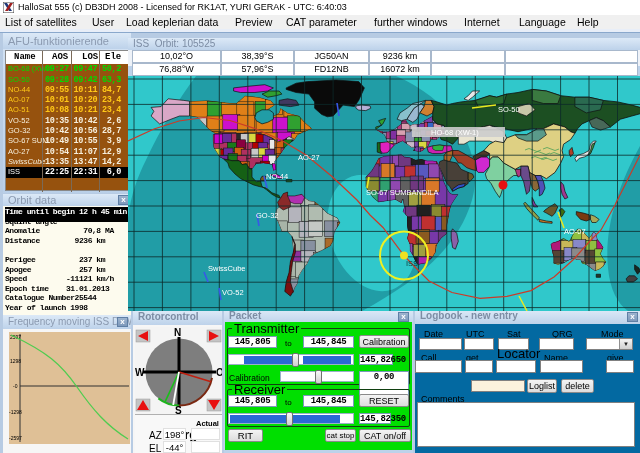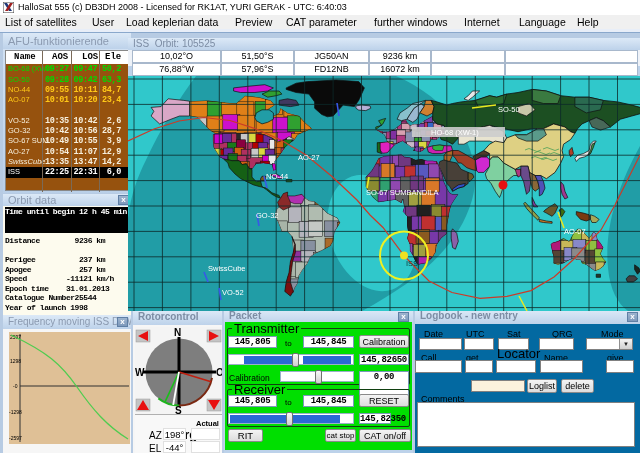--- a/index.html
+++ b/index.html
@@ -20,21 +20,21 @@
 #afutable{position:absolute;left:2px;top:17px;width:124px;height:141px;background:#96520e;border:1px solid #888}
 .thead{position:absolute;left:0;top:0;width:122px;height:13px;background:#fff}
 .thead span{position:absolute;font-family:"Liberation Mono",monospace;font-weight:bold;font-size:9px;line-height:13px;color:#000}
 .row{position:absolute;left:0;width:122px;height:10.4px;font-size:8px;line-height:10.4px;white-space:nowrap}
 .row .nm{position:absolute;left:2px;top:0;font-weight:normal;font-size:7.5px}
 .row .tt{position:absolute;left:39px;top:0;font-family:"Liberation Mono",monospace;font-weight:bold;font-size:8.5px;letter-spacing:-0.35px}
 .vline{position:absolute;top:0;width:1px;background:#7a6a58;height:141px}
 
 #orbit{left:3px;top:194px;width:128px;height:121px;background:#fdfbee}
 #orbit .ptitle{height:12px}
-.oline{position:absolute;left:2px;width:124px;height:26px;font-family:"Liberation Mono",monospace;font-weight:bold;font-size:8px;letter-spacing:-0.45px;line-height:9.6px;color:#000;white-space:nowrap}
+.oline{position:absolute;left:2px;width:124px;height:15px;font-family:"Liberation Mono",monospace;font-weight:bold;font-size:8px;letter-spacing:-0.45px;line-height:9.6px;color:#000;white-space:nowrap}
 
 #freq{left:3px;top:315px;width:128px;height:138px;background:#f6f6f6}
 #freq .ptitle{height:13px}
 #fgraph{position:absolute;left:6px;top:17px;width:121px;height:112px;background:#dfc096}
 
 #rotor{left:133px;top:311px;width:89px;height:142px;background:#f6f6f6}
 #rotor .ptitle{height:14px;background:linear-gradient(#dce9f7,#bdd2ea)}
 
 #packet{left:224px;top:310px;width:189px;height:143px;background:#bdd2ea}
 #packet .ptitle{height:14px}
@@ -99,20 +99,24 @@
         <span class="tt">09:28 09:42 63,3</span>
       </div>
 <div class="row" style="top:33.8px;color:#ffc818">
         <span class="nm" style="">NO-44</span>
         <span class="tt">09:55 10:11 84,7</span>
       </div>
 <div class="row" style="top:44.1px;color:#ffc818">
         <span class="nm" style="">AO-07</span>
         <span class="tt">10:01 10:20 23,4</span>
       </div>
+<div class="row" style="top:54.4px;color:#ffc818">
+        <span class="nm" style="">AO-51</span>
+        <span class="tt">10:08 10:21 23,4</span>
+      </div>
 <div class="row" style="top:64.7px;color:#f6efdd">
         <span class="nm" style="">VO-52</span>
         <span class="tt">10:35 10:42 &nbsp;2,6</span>
       </div>
 <div class="row" style="top:75.0px;color:#f6efdd">
         <span class="nm" style="">GO-32</span>
         <span class="tt">10:42 10:56 28,7</span>
       </div>
 <div class="row" style="top:85.3px;color:#f6efdd">
         <span class="nm" style="">SO-67 SUM.</span>
@@ -134,20 +138,21 @@
       <div class="vline" style="left:65px"></div>
       <div class="vline" style="left:93px"></div>
  </div>
 </div>
 
 <div class="abs" id="orbit">
  <div class="ptitle" style="font-size:11px;font-weight:normal;color:#8b9ab0;height:12px">Orbit data</div>
  <div class="xbtn" style="right:2px;top:1px">x</div>
  <div class="oline" style="top:13px;background:#000;color:#fff;">Time&nbsp;until&nbsp;begin&nbsp;12&nbsp;h&nbsp;45&nbsp;min</div>
 <div class="oline" style="top:22.6px;">Squint&nbsp;angle</div>
+<div class="oline" style="top:32.2px;">Anomalie&nbsp;&nbsp;&nbsp;&nbsp;&nbsp;&nbsp;&nbsp;&nbsp;&nbsp;&nbsp;70,8&nbsp;MA</div>
 <div class="oline" style="top:41.800000000000004px;">Distance&nbsp;&nbsp;&nbsp;&nbsp;&nbsp;&nbsp;&nbsp;&nbsp;9236&nbsp;km</div>
 <div class="oline" style="top:61.00000000000001px;">Perigee&nbsp;&nbsp;&nbsp;&nbsp;&nbsp;&nbsp;&nbsp;&nbsp;&nbsp;&nbsp;237&nbsp;km</div>
 <div class="oline" style="top:70.60000000000001px;">Apogee&nbsp;&nbsp;&nbsp;&nbsp;&nbsp;&nbsp;&nbsp;&nbsp;&nbsp;&nbsp;&nbsp;257&nbsp;km</div>
 <div class="oline" style="top:80.2px;">Speed&nbsp;&nbsp;&nbsp;&nbsp;&nbsp;&nbsp;&nbsp;&nbsp;&nbsp;-11121&nbsp;km/h</div>
 <div class="oline" style="top:89.8px;">Epoch&nbsp;time&nbsp;&nbsp;&nbsp;&nbsp;31.01.2013</div>
 <div class="oline" style="top:99.39999999999999px;">Catalogue&nbsp;Number25544</div>
 <div class="oline" style="top:108.99999999999999px;">Year&nbsp;of&nbsp;launch&nbsp;1998</div>
 </div>
 
 <div class="abs" id="freq">
@@ -212,21 +217,21 @@
 <div class="glabel" style="left:7px;top:2px">Transmitter</div>
 <div class="wbox" style="left:3px;top:14px;width:49px;height:12px;line-height:11px">145,805</div>
 <span style="position:absolute;left:60px;top:17px;font-size:8px">to</span>
 <div class="wbox" style="left:78px;top:14px;width:51px;height:12px;line-height:11px">145,845</div>
 <div class="btn" style="left:134px;top:13px;width:50px;height:13px;line-height:12px">Calibration</div>
 <div class="slider" style="left:3px;top:32px;width:126px;height:11px">
         <div class="sfill" style="left:15px;width:48px"></div>
         <div class="sfill" style="left:74px;width:48px"></div>
         <div class="sthumb" style="left:63px"></div>
       </div>
-<div class="wbox" style="left:134px;top:32px;width:50px;height:11px;line-height:10px">145,82650</div>
+<div class="wbox" style="left:134px;top:32px;width:34px;height:11px;line-height:10px">145,82650</div>
 <span style="position:absolute;left:4px;top:51px;font-size:8.5px">Calibration</span>
 <div class="slider" style="left:55px;top:49px;width:74px;height:11px">
         <div class="sthumb" style="left:34px"></div>
       </div>
 <div class="wbox" style="left:134px;top:49px;width:50px;height:25px;line-height:10px">0,00</div>
 <div class="gbox" style="left:2px;top:67px;width:183px;height:38px"></div>
 <div class="glabel" style="left:7px;top:63px">Receiver</div>
 <div class="wbox" style="left:3px;top:73px;width:49px;height:12px;line-height:11px">145,805</div>
 <span style="position:absolute;left:60px;top:76px;font-size:8px">to</span>
 <div class="wbox" style="left:78px;top:73px;width:51px;height:12px;line-height:11px">145,845</div>
@@ -271,21 +276,21 @@
 <div class="btn" style="left:112px;top:69px;width:30px;height:14px;line-height:13px;font-size:9px">Loglist</div>
 <div class="btn" style="left:146px;top:69px;width:33px;height:14px;line-height:13px;font-size:9px">delete</div>
 <span class="llabel" style="left:6px;top:84px;font-size:9px">Comments</span>
 <div class="lbox" style="left:2px;top:92px;width:218px;height:45px"></div>
 </div>
 
 <div class="abs" id="mappanel">
  <div class="ptitle" style="font-weight:normal;font-size:10px">ISS&nbsp; Orbit: 105525</div>
  <div id="coordtable">
   <div class="ccell" style="left:4px;top:0px;width:89px;height:13px">10,02°O</div>
-<div class="ccell" style="left:93px;top:0px;width:73px;height:13px">51,50°S</div>
+<div class="ccell" style="left:93px;top:0px;width:73px;height:13px">38,39°S</div>
 <div class="ccell" style="left:166px;top:0px;width:75px;height:13px">JG50AN</div>
 <div class="ccell" style="left:241px;top:0px;width:62px;height:13px">9236 km</div>
 <div class="ccell" style="left:303px;top:0px;width:74px;height:13px"></div>
 <div class="ccell" style="left:377px;top:0px;width:133px;height:13px"></div>
 <div class="ccell" style="left:4px;top:13px;width:89px;height:13px">76,88°W</div>
 <div class="ccell" style="left:93px;top:13px;width:73px;height:13px">57,96°S</div>
 <div class="ccell" style="left:166px;top:13px;width:75px;height:13px">FD12NB</div>
 <div class="ccell" style="left:241px;top:13px;width:62px;height:13px">16072 km</div>
 <div class="ccell" style="left:303px;top:13px;width:74px;height:13px"></div>
 <div class="ccell" style="left:377px;top:13px;width:133px;height:13px"></div>

